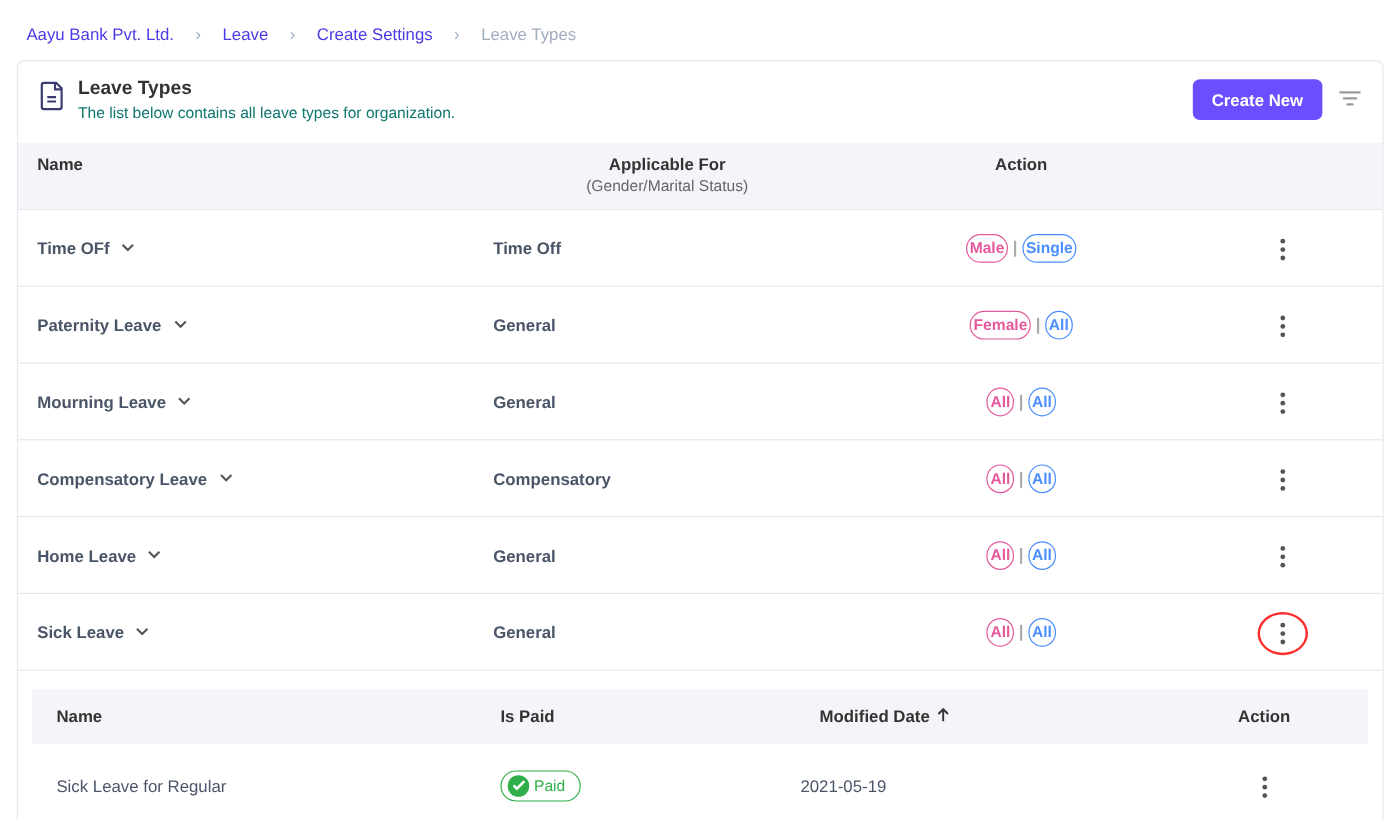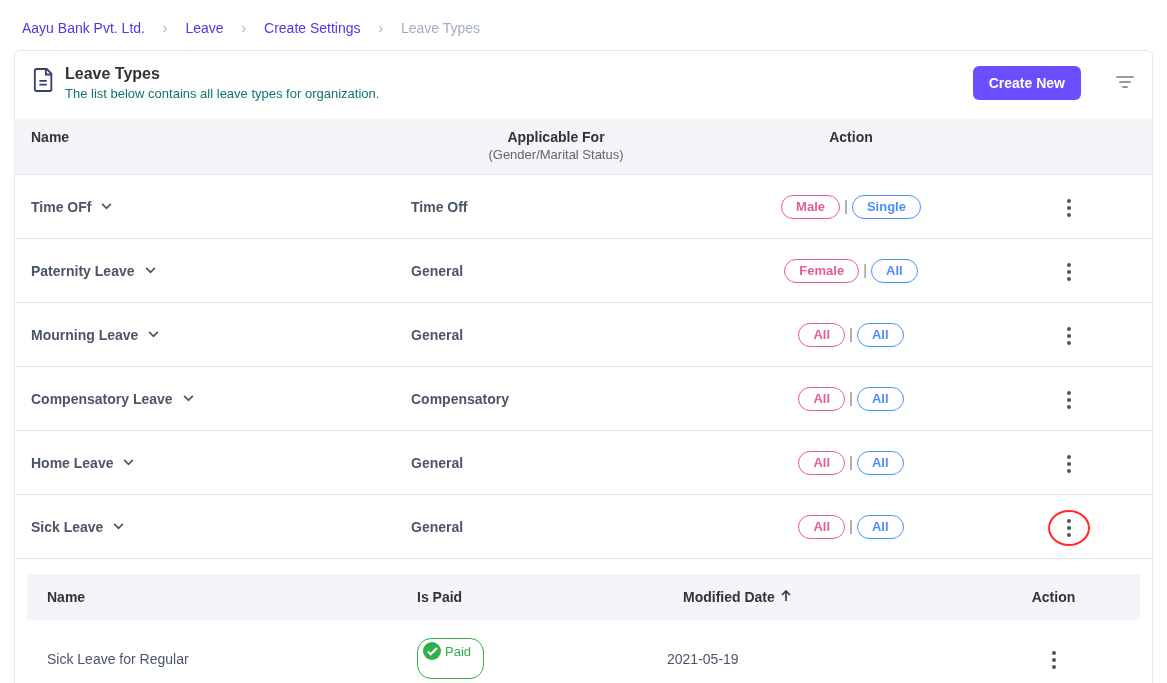--- a/index.html
+++ b/index.html
@@ -12,54 +12,54 @@
     .breadcrumb .sep { color: #a0aec0; margin: 0 14px; }
     .breadcrumb .current { color: #a0aec0; }
 
     
     .card { border: 1px solid #e5e8ef; border-radius: 6px; margin: 0 4px; overflow: hidden; }
     .card-header { display: flex; align-items: center; justify-content: space-between; padding: 14px 18px 18px; }
     .card-header-left { display: flex; align-items: flex-start; gap: 10px; }
     .card-header-left svg { margin-top: 2px; flex: none; }
     .card-title { font-weight: 600; font-size: 16px; color: #333; }
     .card-subtitle { color: #0f766e; font-size: 13px; margin-top: 3px; }
-    .card-header-right { display: flex; align-items: center; gap: 35px; }
+    .card-header-right { display: flex; align-items: center; gap: 14px; }
     .btn-create { background: #6b4eff; color: #fff; border: none; border-radius: 6px; padding: 9px 16px; font-size: 14px; font-weight: 600; cursor: pointer; }
     .filter-icon { color: #999; cursor: pointer; }
 
     
     .main-table { width: 100%; }
     .main-thead { background: #f3f5f9; display: grid; grid-template-columns: 380px 290px 300px 1fr; padding: 10px 16px 12px; border-bottom: 1px solid #e5e8ef; }
     .main-thead .th { font-weight: 600; color: #333; font-size: 14px; }
     .th-applicable { text-align: center; }
     .th-applicable .sub { font-weight: 400; font-size: 13px; color: #666; display: block; margin-top: 2px; }
     .th-action { text-align: center; }
     .main-row { display: grid; grid-template-columns: 380px 290px 300px 1fr; padding: 15px 16px; border-bottom: 1px solid #e5e8ef; align-items: center; font-weight: bold; }
     .name-cell { display: flex; align-items: center; gap: 10px; color: #4a5568; cursor: pointer; }
     .chev { display: inline-flex; }
     .cat-cell { color: #4a5568; }
     .applic-cell { text-align: center; }
-    .pill { display: inline-block; padding: 2px 14px; border-radius: 14px; font-size: 13px; line-height: 18px; }
+    .pill { display: inline-block; padding: 2px 2px; border-radius: 14px; font-size: 13px; line-height: 18px; }
     .pill-pink { border: 1px solid #e55a9c; color: #e55a9c; }
     .pill-blue { border: 1px solid #4a8eff; color: #4a8eff; }
     .pill-sep { color: #aaa; margin: 0 4px; }
     .action-cell { text-align: center; }
     .dots { display: inline-flex; flex-direction: column; gap: 3px; cursor: pointer; padding: 6px; }
     .dots span { width: 4px; height: 4px; border-radius: 50%; background: #555; }
     .dots-circled { position: relative; }
     .dots-circled::after { content:""; position:absolute; top:50%; left:50%; width: 38px; height: 32px; border: 2px solid #ff2d2d; border-radius: 50%; transform: translate(-50%, -50%); pointer-events: none; }
 
     
     .sub-panel { padding: 15px 12px 0; }
     .sub-thead { background: #f3f5f9; display: grid; grid-template-columns: 370px 250px 320px 1fr; padding: 15px 20px; }
     .sub-thead .th { font-weight: 600; color: #333; font-size: 14px; }
     .sub-thead .th-mdate { display: flex; align-items: center; gap: 6px; padding-left: 16px; }
     .sub-thead .th-action { text-align: center; }
     .sub-row { display: grid; grid-template-columns: 370px 250px 320px 1fr; padding: 18px 20px; align-items: center; border-bottom: 1px solid #e5e8ef; }
-    .paid-badge { display: inline-flex; align-items: center; gap: 4px; border: 1px solid #2fae4a; color: #2fae4a; border-radius: 14px; padding: 3px 12px 18px 5px; font-size: 13px; }
+    .paid-badge { display: inline-flex; align-items: center; gap: 4px; border: 1px solid #2fae4a; color: #2fae4a; border-radius: 14px; padding: 3px 12px 3px 5px; font-size: 13px; }
     .paid-badge .chk { width: 18px; height: 18px; border-radius: 50%; background: #2fae4a; display: inline-flex; align-items: center; justify-content: center; }
     .sub-row .action-cell { text-align: center; }
   </style>
 </head>
 <body>
 
 <div class="page">
 
   <div class="breadcrumb">
     <a>Aayu Bank Pvt. Ltd.</a>

